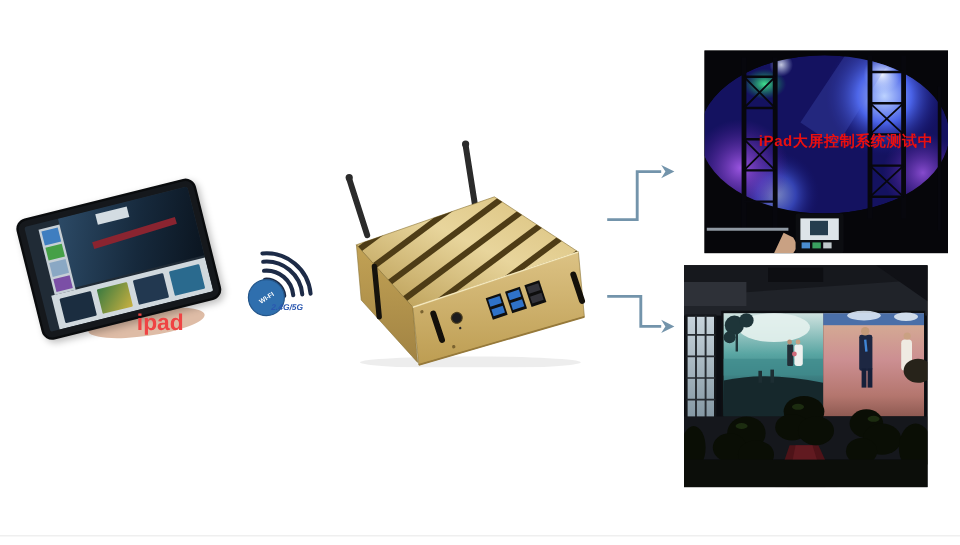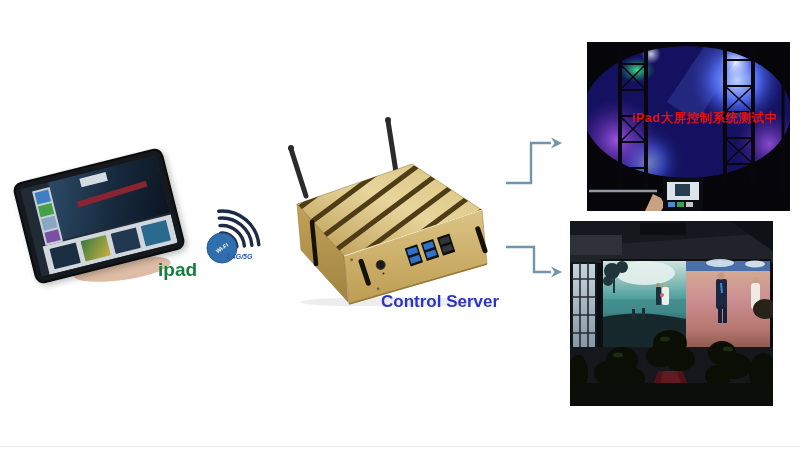--- a/index.html
+++ b/index.html
@@ -20,21 +20,21 @@
   .scr-side{position:absolute;left:8%;top:6%;width:13%;height:62%;background:#c6cfd6;display:flex;
             flex-direction:column;gap:2px;padding:2px;box-sizing:border-box;}
   .scr-side span{flex:1;display:block;}
   .st1{background:#3f7ec0}.st2{background:#46a047}.st3{background:#8aa8c4}.st4{background:#7b4fa6}
   .scr-strip{position:absolute;left:6%;bottom:0;width:94%;height:32%;background:#d0d8dd;display:flex;
              gap:5px;padding:4px 6px;box-sizing:border-box;}
   .scr-strip span{flex:1;display:block;border-radius:1px;}
   .bt1{background:#1b2d40}.bt2{background:linear-gradient(135deg,#3a7a40,#c8b040)}
   .bt3{background:#223850}.bt4{background:#2a6a8e}
   
-  .ipad-label{position:absolute;left:114px;top:259px;font-size:19px;font-weight:bold;color:#15803d;margin-left:44px;}
+  .ipad-label{position:absolute;left:114px;top:259px;font-size:19px;font-weight:bold;color:#ef4444;}
   .server-label{position:absolute;left:381px;top:292px;font-size:17px;font-weight:bold;color:#2b35c3;}
   
   .wifi-svg{position:absolute;left:197px;top:207px;width:76px;height:64px;}
   .server-svg{position:absolute;left:284px;top:106px;width:212px;height:200px;}
   .arrows-svg{position:absolute;left:0;top:0;width:800px;height:454px;pointer-events:none;}
   
   .photo{position:absolute;overflow:hidden;background:#000;}
   .photo-stage{left:587px;top:42px;width:203px;height:169px;}
   .photo-wedding{left:570px;top:221px;width:203px;height:185px;}
   .bottom-rule{position:absolute;left:0;top:446px;width:800px;height:1px;background:#ebebeb;}
@@ -140,21 +140,20 @@
           <rect x="138.5" y="172.5" width="10" height="6" fill="#2f72c8"></rect>
       </g>
       <g>
         <rect x="154" y="162" width="13" height="19" fill="#0e0e0e"></rect>
         <rect x="155.5" y="164" width="10" height="6" fill="#33333a"></rect>
           <rect x="155.5" y="172.5" width="10" height="6" fill="#33333a"></rect>
       </g>
       <rect x="193" y="164" width="5" height="28" rx="2.5" fill="#14100a"></rect>
     </g>
   </svg>
-  <div class="server-label">Control Server</div>
 
   <svg class="arrows-svg" viewBox="0 0 800 454">
     <g fill="none" stroke="#7394ab" stroke-width="2.4">
       <path d="M506 183 H531 V143 H551"></path>
       <path d="M506 247 H534 V272 H551"></path>
     </g>
     <path d="M551 137.5 L562 143 L551 148.5 L554.5 143 Z" fill="#7394ab"></path>
     <path d="M551 266.5 L562 272 L551 277.5 L554.5 272 Z" fill="#7394ab"></path>
   </svg>
 

